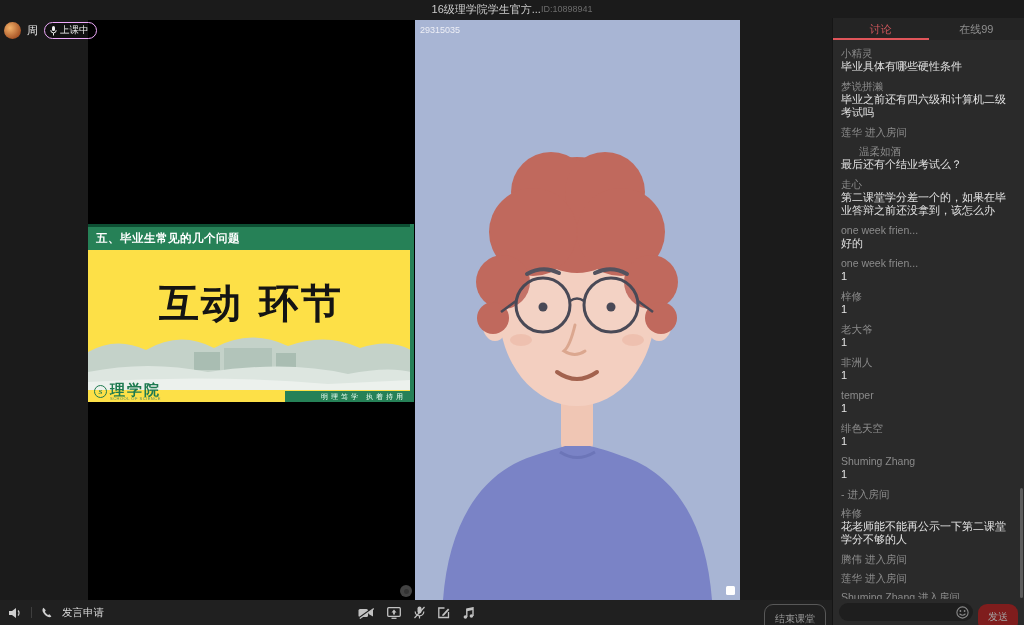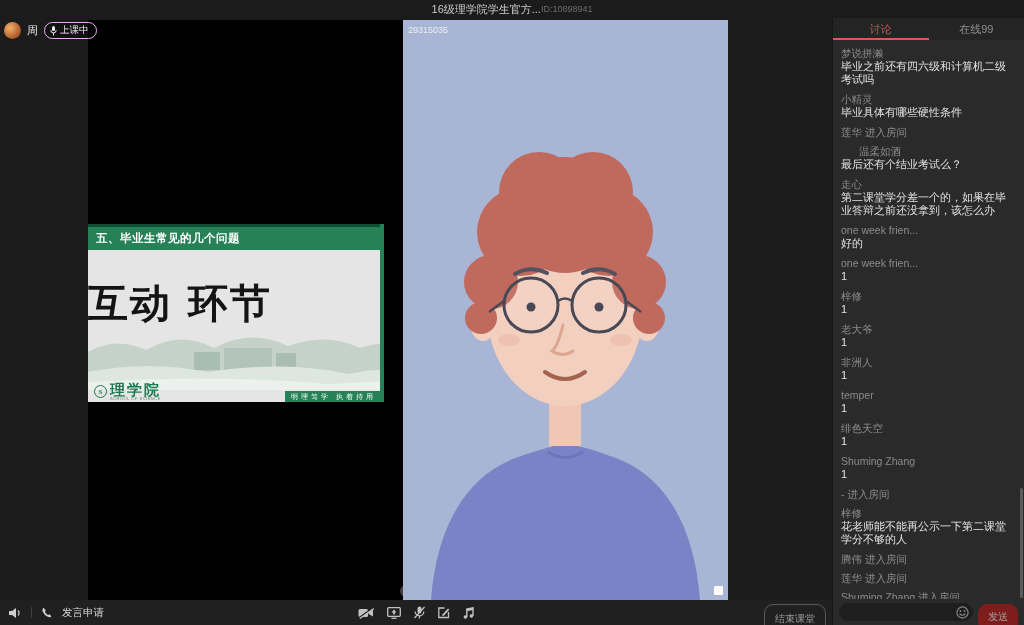--- a/index.html
+++ b/index.html
@@ -21,43 +21,43 @@
   .stage{position:absolute;top:18px;left:0;width:832px;height:582px;background:#1b1b1b;}
   .host-overlay{position:absolute;left:4px;top:4px;display:flex;align-items:center;gap:6px;z-index:5;}
   .host-avatar{width:17px;height:17px;border-radius:50%;background:radial-gradient(circle at 35% 35%,#f3b26a,#a85527 72%);}
   .host-name{font-size:11px;color:#ececec;}
   .host-badge{display:flex;align-items:center;gap:3px;border:1px solid #f0abfc;border-radius:9px;
               background:rgba(0,0,0,.35);padding:1px 7px 1px 5px;}
   .host-badge span{font-size:9.5px;color:#efefef;}
 
   
   .slide-video{position:absolute;left:88px;top:2px;width:327px;height:580px;background:#000;}
-  .slide{position:absolute;left:0;top:204px;width:296px;height:178px;background:#e5e5e5;}
+  .slide{position:absolute;left:0;top:204px;width:326px;height:178px;background:#fde047;}
   .slide-right-strip{position:absolute;right:0;top:0;bottom:0;width:4px;background:#268157;}
   .slide-header{height:23px;background:#268157;border-top:3px solid #0d4f33;display:flex;align-items:center;
                 padding-left:8px;color:#fff;font-size:11.5px;font-weight:bold;letter-spacing:.5px;}
   .slide-body{position:relative;height:140px;overflow:hidden;}
-  .slide-title{position:absolute;top:26px;left:0;width:100%;text-align:left;
+  .slide-title{position:absolute;top:26px;left:0;width:100%;text-align:center;
                font-family:"DejaVu Serif","Liberation Serif",serif;font-weight:bold;font-size:40px;color:#141414;letter-spacing:2px;}
   .landscape{position:absolute;bottom:0;left:0;}
   .slide-footer{position:absolute;left:0;right:0;bottom:0;height:12px;}
   .logo-row{position:absolute;left:6px;bottom:1px;display:flex;align-items:center;gap:3px;}
   .logo-circle{width:11px;height:11px;border:1.5px solid #1e7a50;border-radius:50%;color:#1e7a50;
                font-size:7px;font-weight:bold;display:flex;align-items:center;justify-content:center;font-family:"Liberation Serif",serif;font-style:italic;}
   .logo-col{display:flex;flex-direction:column;line-height:1;}
   .logo-text{color:#1e7a50;font-size:15px;font-weight:bold;letter-spacing:2px;}
   .logo-sub{color:#4d8a6e;font-size:4px;letter-spacing:.5px;}
   .motto-bar{position:absolute;right:0;bottom:0;left:197px;height:11px;background:#268157;display:flex;
              align-items:center;justify-content:flex-end;padding-right:8px;color:#eafff3;font-size:7px;letter-spacing:3px;white-space:nowrap;overflow:hidden;}
   .slide-badge{position:absolute;right:3px;bottom:3px;width:12px;height:12px;border-radius:50%;
                background:rgba(190,190,190,.35);display:flex;align-items:center;justify-content:center;}
   .slide-badge i{display:block;width:5px;height:5px;border-radius:50%;background:rgba(40,40,40,.55);}
 
   
-  .camera-video{position:absolute;left:403px;top:2px;width:325px;height:580px;background:#a8b5d4;overflow:hidden;}
+  .camera-video{position:absolute;left:415px;top:2px;width:325px;height:580px;background:#a8b5d4;overflow:hidden;}
   .viewer-id{position:absolute;left:5px;top:5px;font-size:9px;color:rgba(245,245,250,.9);z-index:3;}
   .corner-mark{position:absolute;right:5px;bottom:5px;width:9px;height:9px;background:#fff;border-radius:1.5px;z-index:3;}
 
   
   .toolbar{position:absolute;top:600px;left:0;width:832px;height:25px;background:#202020;}
   .tool-left{position:absolute;left:8px;top:0;height:25px;display:flex;align-items:center;gap:9px;}
   .tool-div{width:1px;height:11px;background:#3e3e3e;}
   .speak-label{font-size:10.5px;color:#d9d9d9;}
   .tool-center{position:absolute;left:50%;top:0;height:25px;transform:translateX(-50%);display:flex;align-items:center;gap:13px;}
   .tool-ic{display:flex;align-items:center;justify-content:center;cursor:default;}
@@ -254,26 +254,26 @@
   </div>
 
   <div class="chat">
     <div class="chat-tabs">
       <div class="chat-tab active">讨论</div>
       <div class="chat-tab">在线99</div>
     </div>
 
     <div class="chat-list">
       <div class="msg">
+          <div class="msg-name">小精灵</div>
+          <div class="msg-text">毕业具体有哪些硬性条件</div>
+        </div>
+        <div class="msg">
           <div class="msg-name">梦说拼濑</div>
           <div class="msg-text">毕业之前还有四六级和计算机二级考试吗</div>
-        </div>
-        <div class="msg">
-          <div class="msg-name">小精灵</div>
-          <div class="msg-text">毕业具体有哪些硬性条件</div>
         </div>
         <div class="msg-system">莲华 进入房间</div>
         <div class="msg">
           <div class="msg-name indent">温柔如酒</div>
           <div class="msg-text">最后还有个结业考试么？</div>
         </div>
         <div class="msg">
           <div class="msg-name">走心</div>
           <div class="msg-text">第二课堂学分差一个的，如果在毕业答辩之前还没拿到，该怎么办</div>
         </div>

